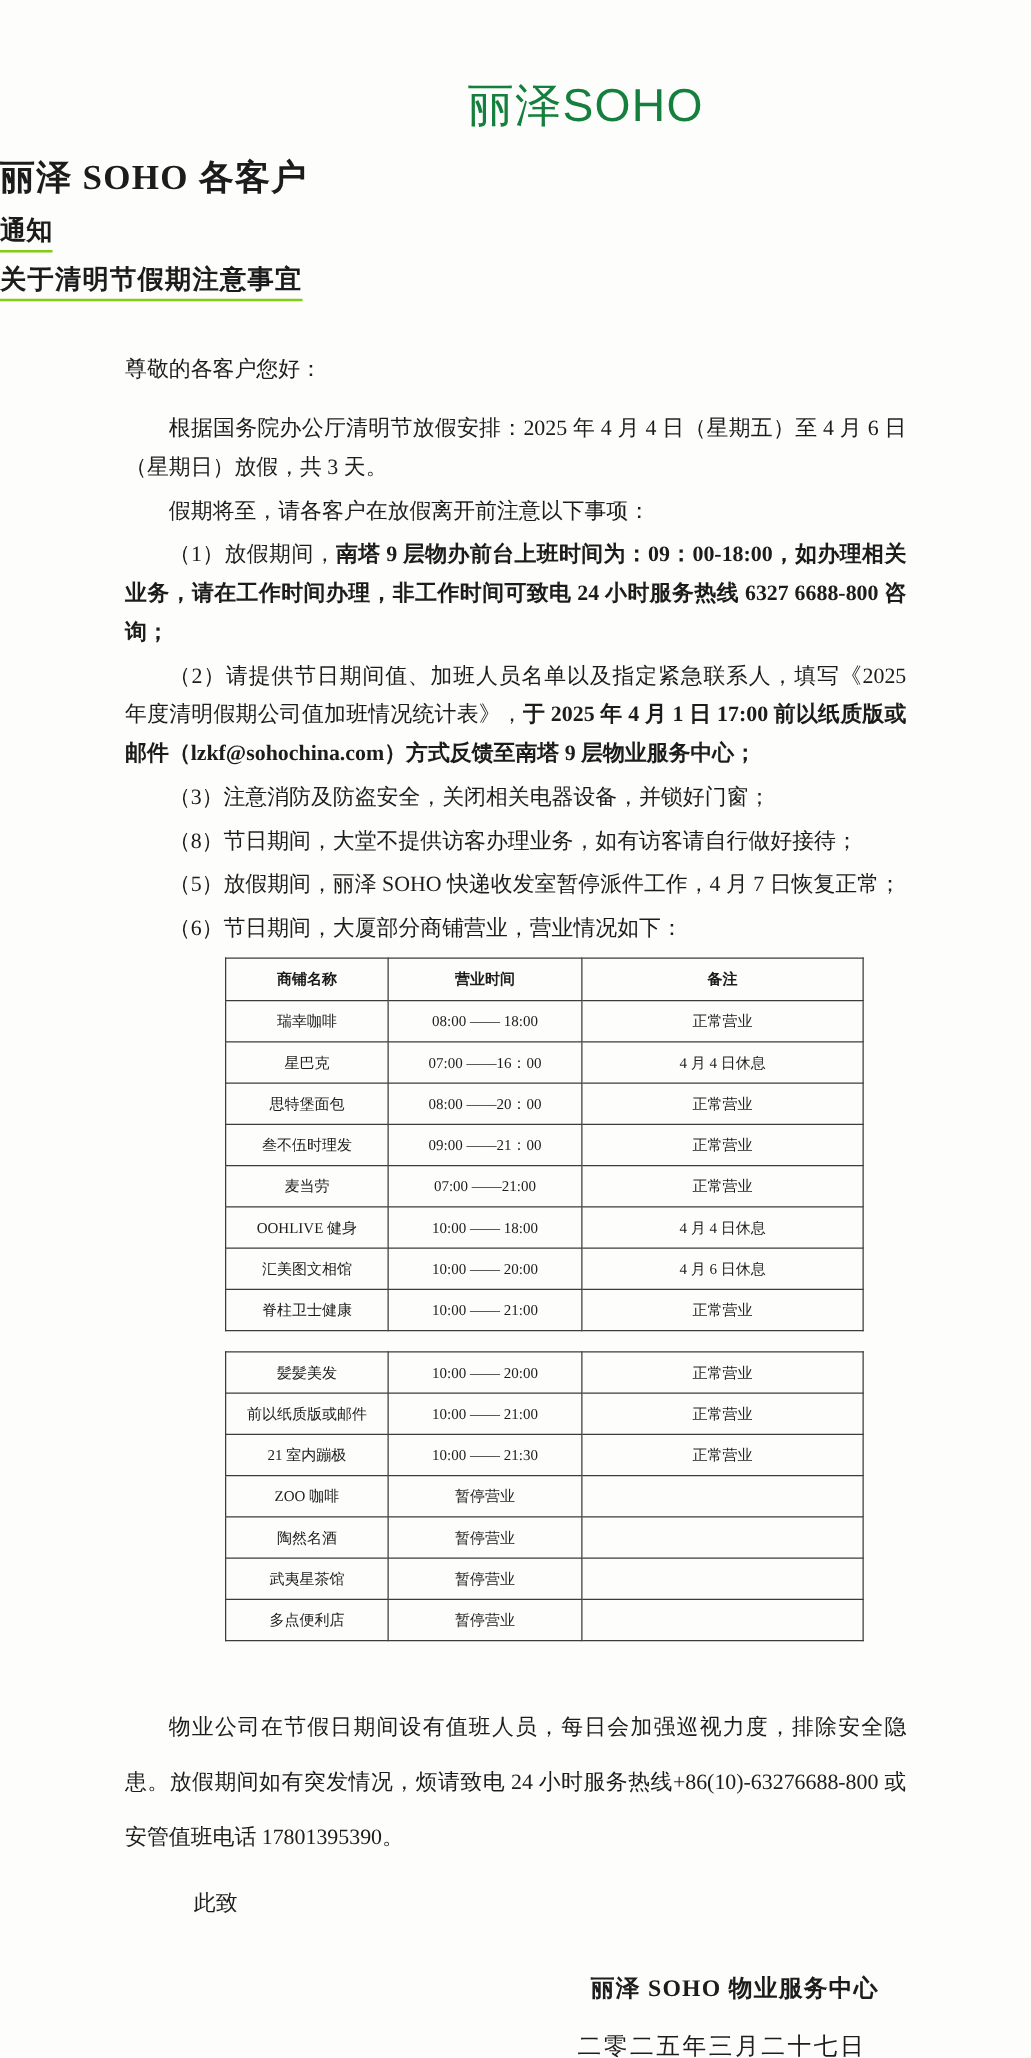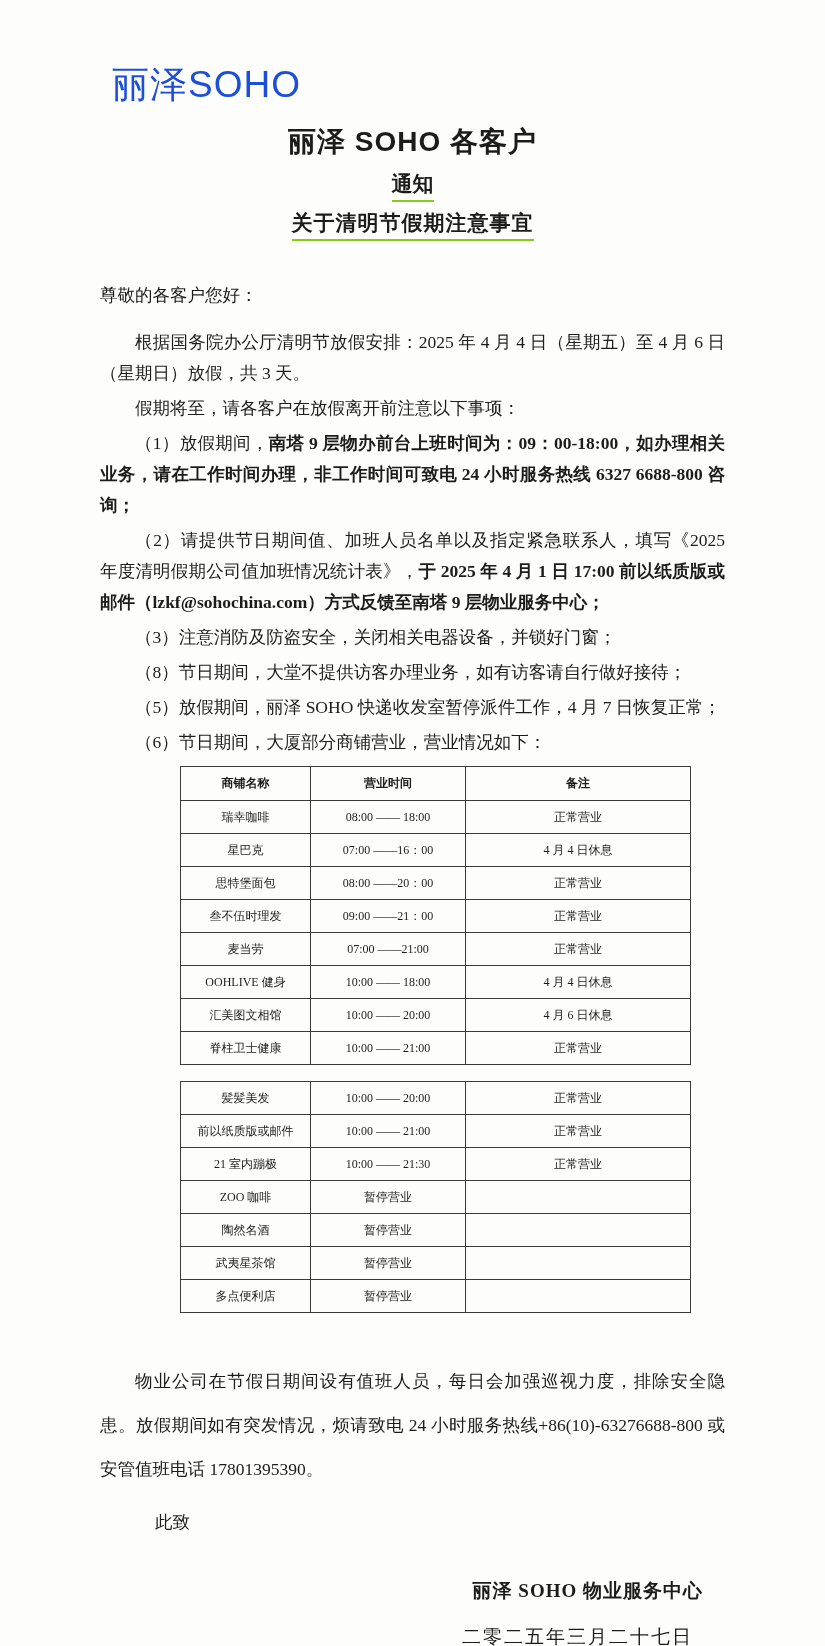--- a/index.html
+++ b/index.html
@@ -10,24 +10,25 @@
     background:#fdfdfc;
     color:#1c1c1c;
     font-family:"Liberation Serif","DejaVu Serif",serif;
     overflow:hidden;
   }
   .logo {
     margin:66px 0 0 112px;
     font-family:"Liberation Sans","DejaVu Sans",sans-serif;
     font-size:37px; line-height:37px;
     letter-spacing:1px;
-    color:#1d4ed8;
+    color:#15803d;
     font-weight:400;
-  }
-  .titles { text-align:center; margin-top:20px; font-family:Liberation Sans, sans-serif; }
+    text-align:center;
+  }
+  .titles { margin-top:20px; font-family:Liberation Serif, serif; }
   .title-main { font-size:28px; font-weight:bold; letter-spacing:1px; }
   .title-sub  { margin-top:9px; font-size:21px; font-weight:bold; }
   .title-sub .u, .title-topic .u { display:inline-block; border-bottom:2px solid #84cc16; padding-bottom:2px; }
   .title-topic { margin-top:7px; font-size:21px; font-weight:bold; letter-spacing:1px; }
   .content { margin:0 100px; font-size:17.5px; }
   .greeting { margin-top:42px; }
   .para { margin:0 0 4px 0; text-indent:2em; line-height:31px; text-align:justify; }
   .para.intro { margin-top:20px; }
   .b { font-weight:bold; }
   .shop-table {

